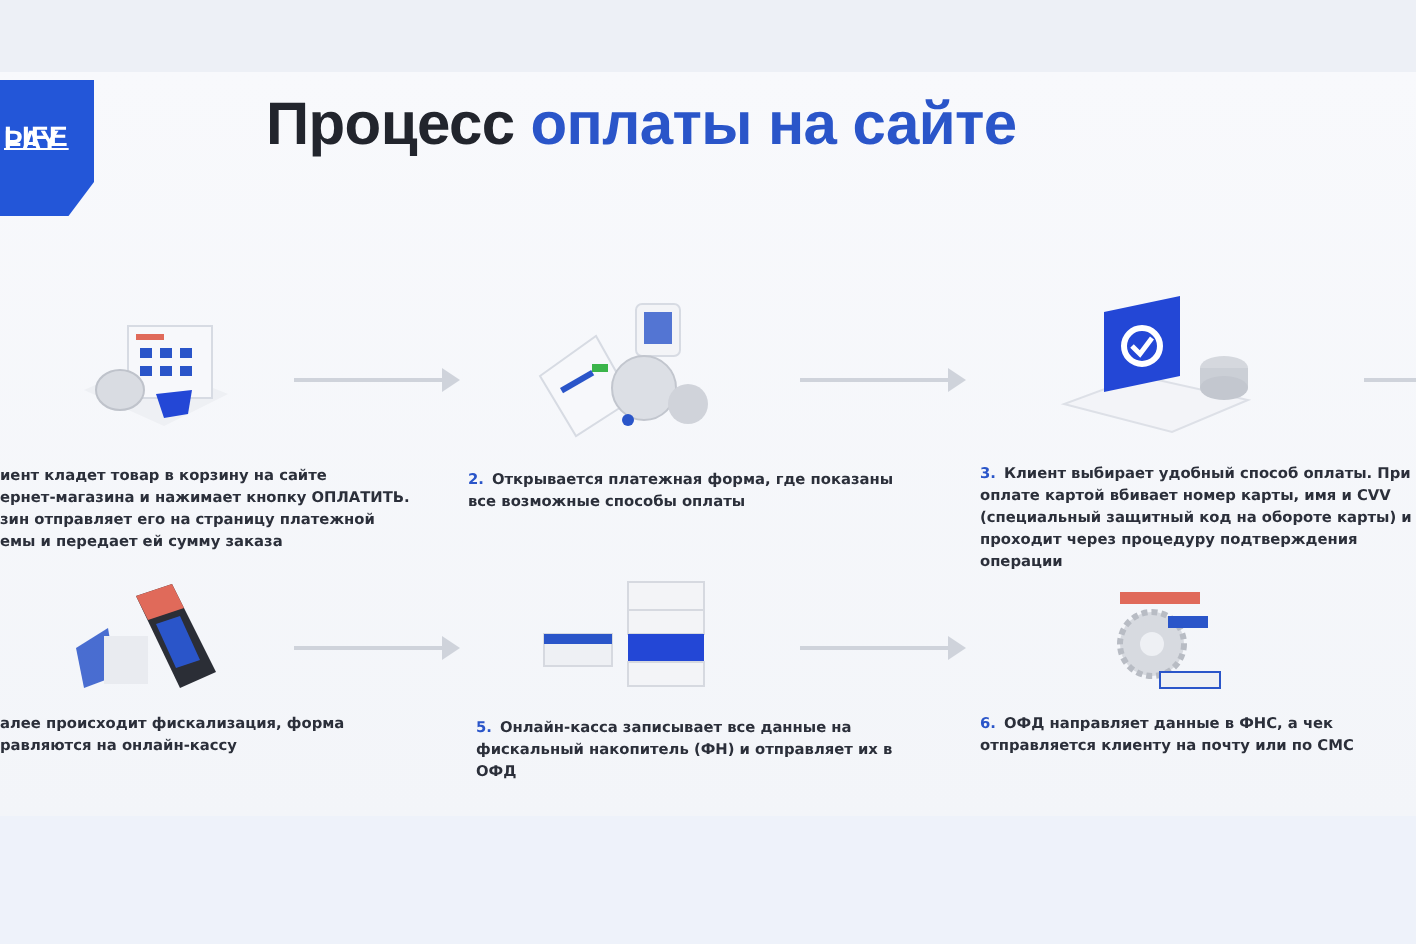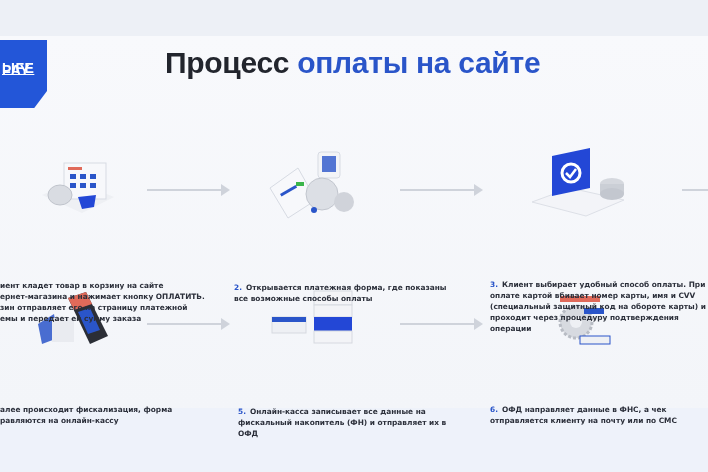--- a/index.html
+++ b/index.html
@@ -7,24 +7,24 @@
   body { font-family: "DejaVu Sans", sans-serif; position: relative; }
   .top-band { position: absolute; left: 0; top: 0; width: 708px; height: 36px; background: #edf0f6; }
   .slide { position: absolute; left: 0; top: 36px; width: 708px; height: 372px; background: linear-gradient(180deg,#f8f9fc 0%,#f3f5f9 100%); }
   .bottom-band { position: absolute; left: 0; top: 408px; width: 708px; height: 64px; background: #eef2fa; }
 
   .logo { position: absolute; left: -4px; top: 40px; width: 51px; height: 68px; background: #2356d8;
           clip-path: polygon(0 0, 100% 0, 100% 75%, 75% 100%, 0 100%); }
   .logo span { position: absolute; left: 6px; color: #fff; font-weight: bold; font-family: "Liberation Sans", sans-serif; font-size: 14px; line-height: 13px; letter-spacing: 0.5px; }
   .logo .l1 { top: 22px; text-decoration: underline; } .logo .l2 { top: 24px; text-align: right; }
 
-  .title { position: absolute; left: 133px; top: 46px; font-family: "Liberation Sans", sans-serif; font-weight: bold; font-size: 30px; color: #22252d; letter-spacing: -0.3px; white-space: nowrap; margin-left: 32px; }
+  .title { position: absolute; left: 133px; top: 46px; font-family: "Liberation Sans", sans-serif; font-weight: bold; font-size: 30px; color: #22252d; letter-spacing: -0.3px; white-space: nowrap; }
   .title .accent { color: #2a55c9; }
 
-  .step-text { position: absolute; font-size: 7.4px; line-height: 11px; color: #2b2f3a; font-weight: bold; margin-top: 48px; }
+  .step-text { position: absolute; font-size: 7.4px; line-height: 11px; color: #2b2f3a; font-weight: bold; }
   .step-text .num { color: #2a55c9; margin-right: 4px; }
 
   .arrow { position: absolute; height: 12px; }
   .arrow .shaft { position: absolute; left: 0; top: 5px; height: 2px; background: #cfd3db; }
   .arrow .head { position: absolute; top: 0; width: 0; height: 0; border-top: 6px solid transparent; border-bottom: 6px solid transparent; border-left: 9px solid #cfd3db; }
 
   .illus { position: absolute; }
 </style>
 </head>
 <body>

